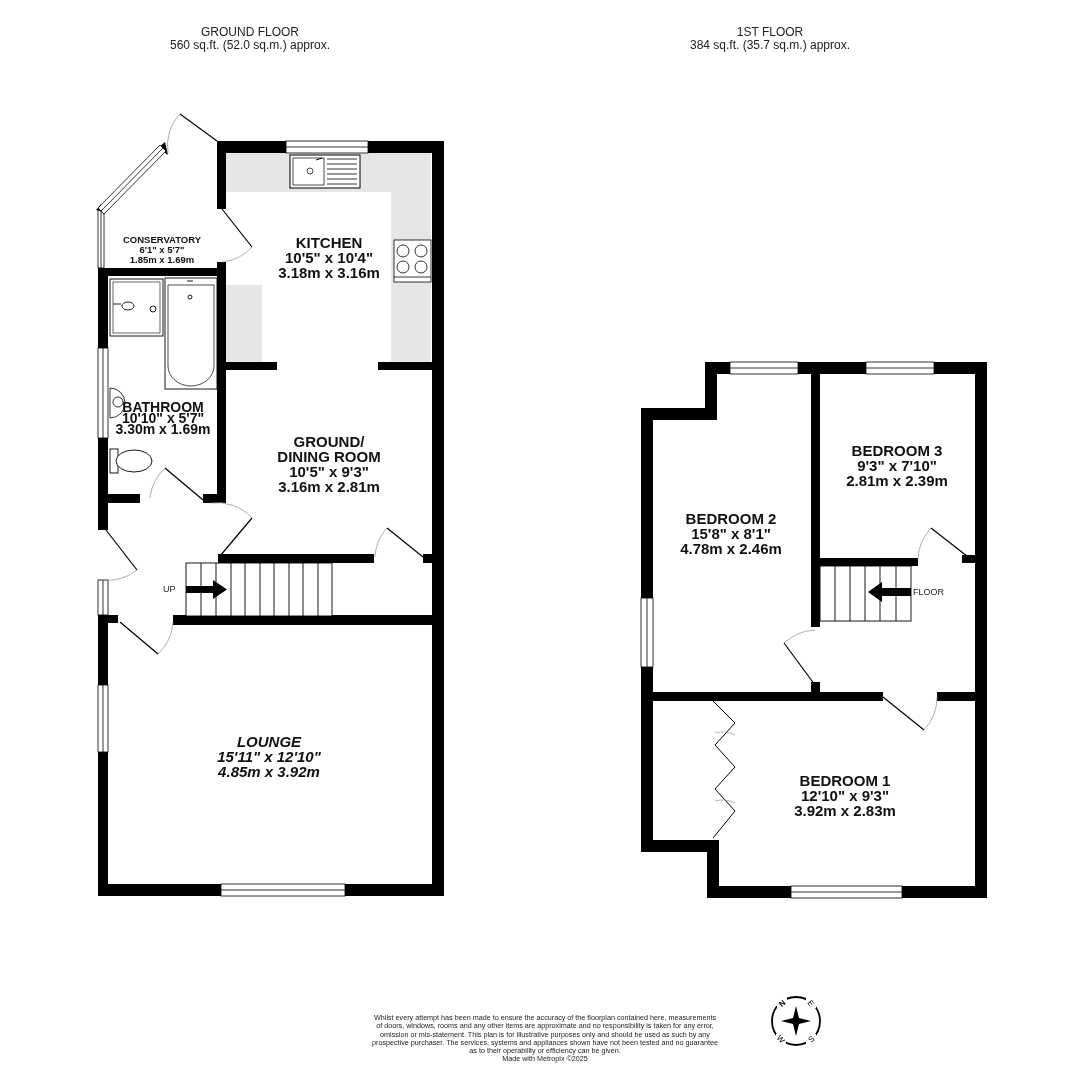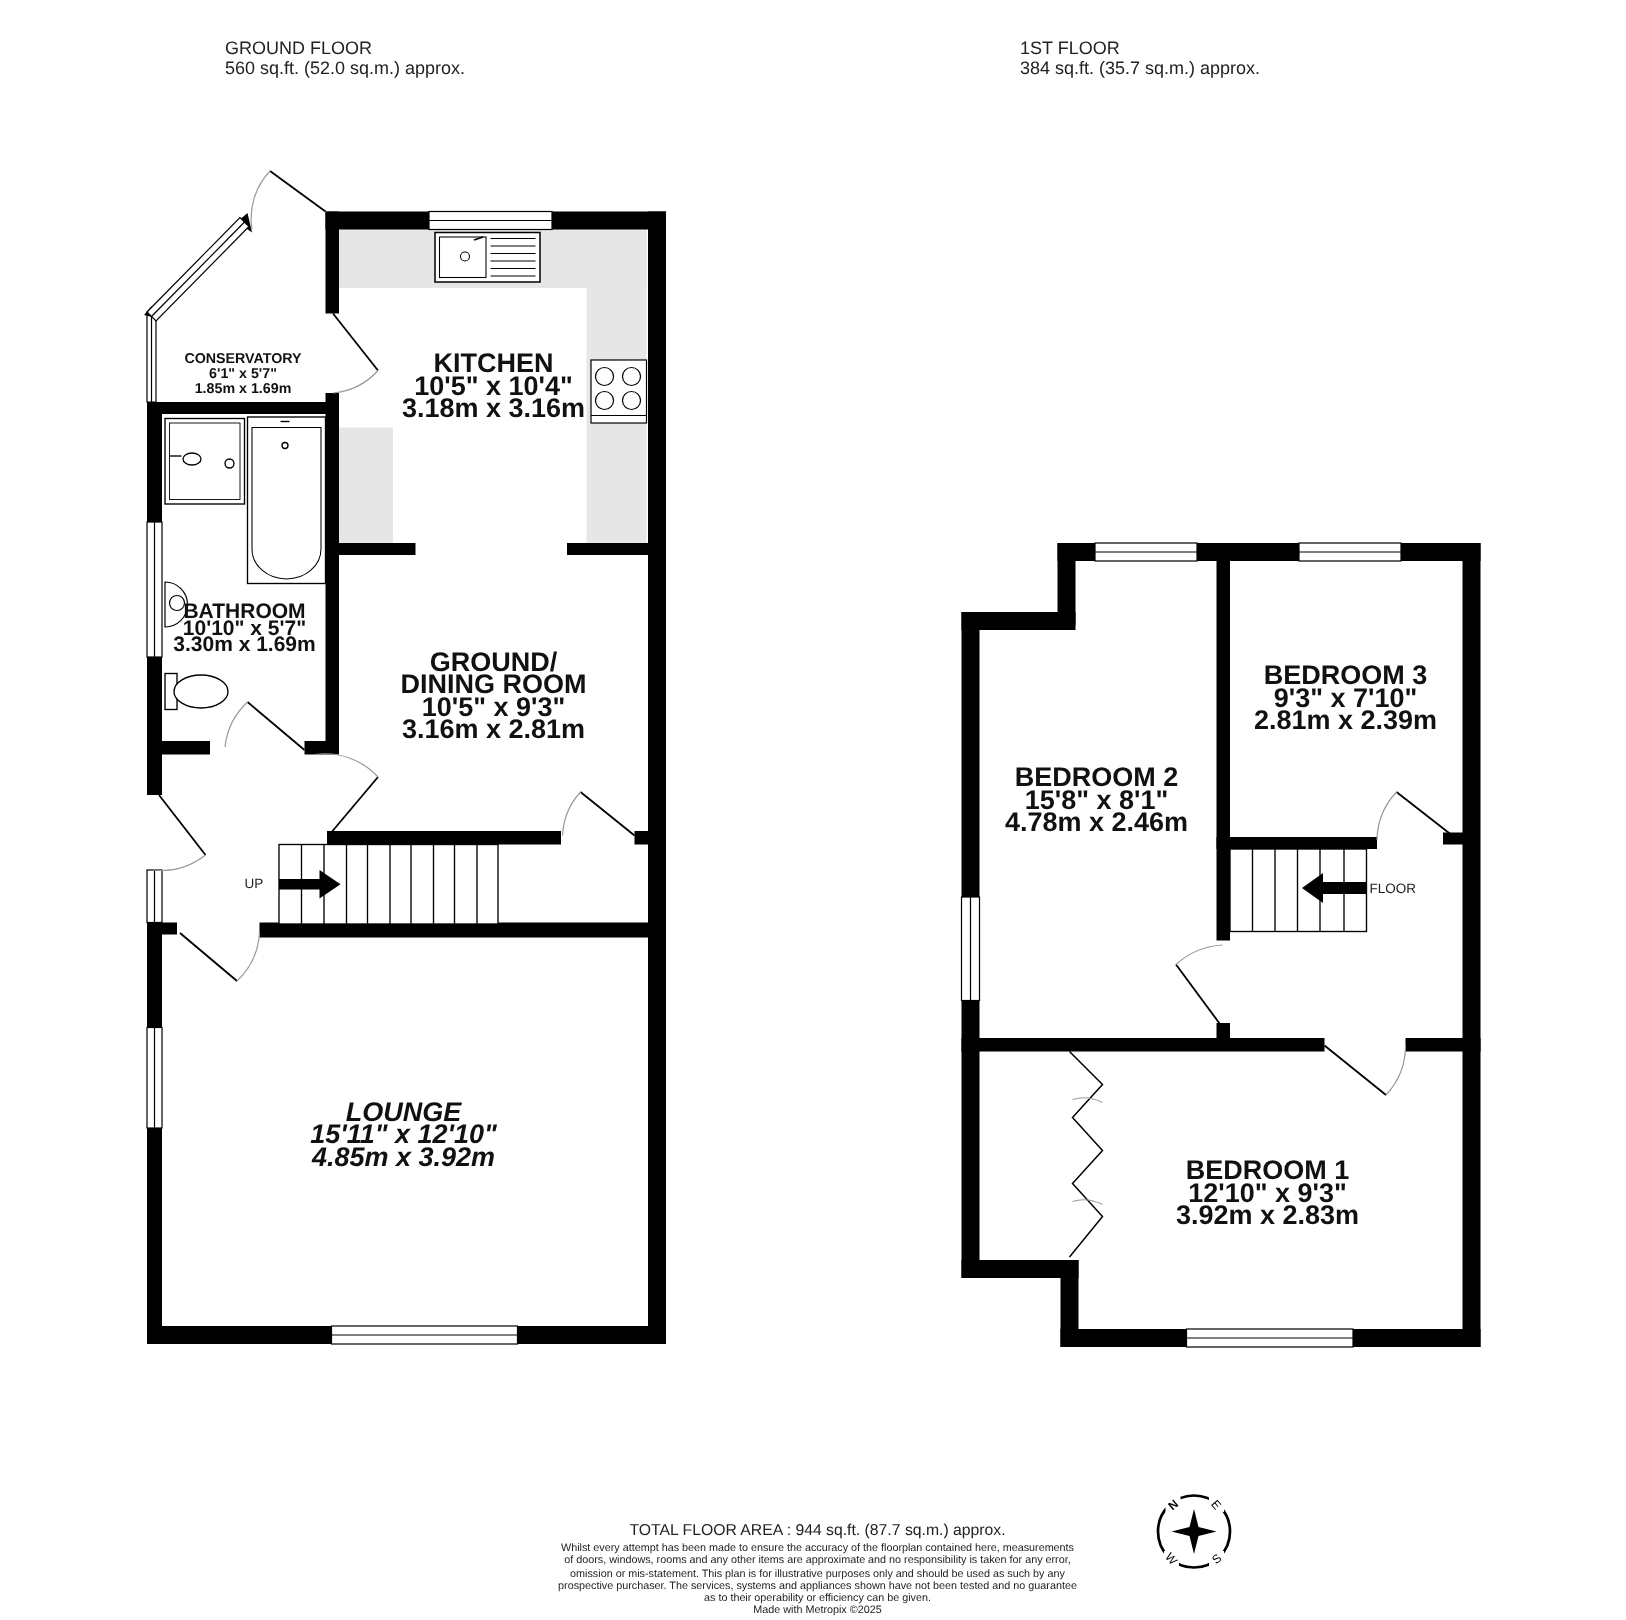--- a/index.html
+++ b/index.html
@@ -1,25 +1,25 @@
 <!DOCTYPE html>
 <html><head>
 <meta charset="utf-8">
 <style>
   html, body { margin: 0; padding: 0; background: #ffffff; }
   body { width: 1084px; height: 1080px; position: relative; overflow: hidden; font-family: "Liberation Sans", "DejaVu Sans", sans-serif; color: #111; }
-  .floor-header { position: absolute; text-align: left; font-size: 12px; line-height: 13px; color: #222; }
+  .floor-header { position: absolute; text-align: center; font-size: 12px; line-height: 13px; color: #222; }
   .floor-header div { white-space: nowrap; }
   #ground-header { left: 150px; width: 200px; top: 26px; }
   #first-header { left: 680px; width: 180px; top: 26px; }
   svg#plan { position: absolute; left: 0; top: 0; }
   .room-label { position: absolute; text-align: center; font-weight: bold; color: #111; white-space: nowrap; transform: translateX(-50%); }
   .room-label .name { display: block; }
   .room-label .imp, .room-label .met { display: block; }
-  .lg { font-size: 18px; line-height: 15px; }
+  .lg { font-size: 15px; line-height: 15px; }
   .sm { font-size: 9.5px; line-height: 10px; margin-top: 33px; }
   .md { font-size: 14px; line-height: 11px; }
   .stair-label { position: absolute; font-size: 9px; color: #222; }
   .footer { position: absolute; left: 340px; width: 410px; top: 1014px; text-align: center; color: #222; }
   .footer .total { font-size: 10.5px; line-height: 12px; margin-bottom: 2px; }
   .footer .disc { font-size: 7.2px; line-height: 8.3px; }
   .compass { position: absolute; left: 768px; top: 995px; width: 58px; height: 54px; }
 </style>
 </head>
 <body>
@@ -303,21 +303,20 @@
 <div class="room-label lg" style="left:845px; top:773px;">
   <span class="name">BEDROOM 1</span>
   <span class="imp">12'10"  x 9'3"</span>
   <span class="met">3.92m  x 2.83m</span>
 </div>
 
 <span class="stair-label" style="left:163px; top:584px;">UP</span>
 <span class="stair-label" style="left:913px; top:587px;">FLOOR</span>
 
 <div class="footer">
-  <div class="total">TOTAL FLOOR AREA : 944 sq.ft. (87.7 sq.m.) approx.</div>
   <div class="disc">
     <div>Whilst every attempt has been made to ensure the accuracy of the floorplan contained here, measurements</div>
     <div>of doors, windows, rooms and any other items are approximate and no responsibility is taken for any error,</div>
     <div>omission or mis-statement. This plan is for illustrative purposes only and should be used as such by any</div>
     <div>prospective purchaser. The services, systems and appliances shown have not been tested and no guarantee</div>
     <div>as to their operability or efficiency can be given.</div>
     <div>Made with Metropix ©2025</div>
   </div>
 </div>
 

